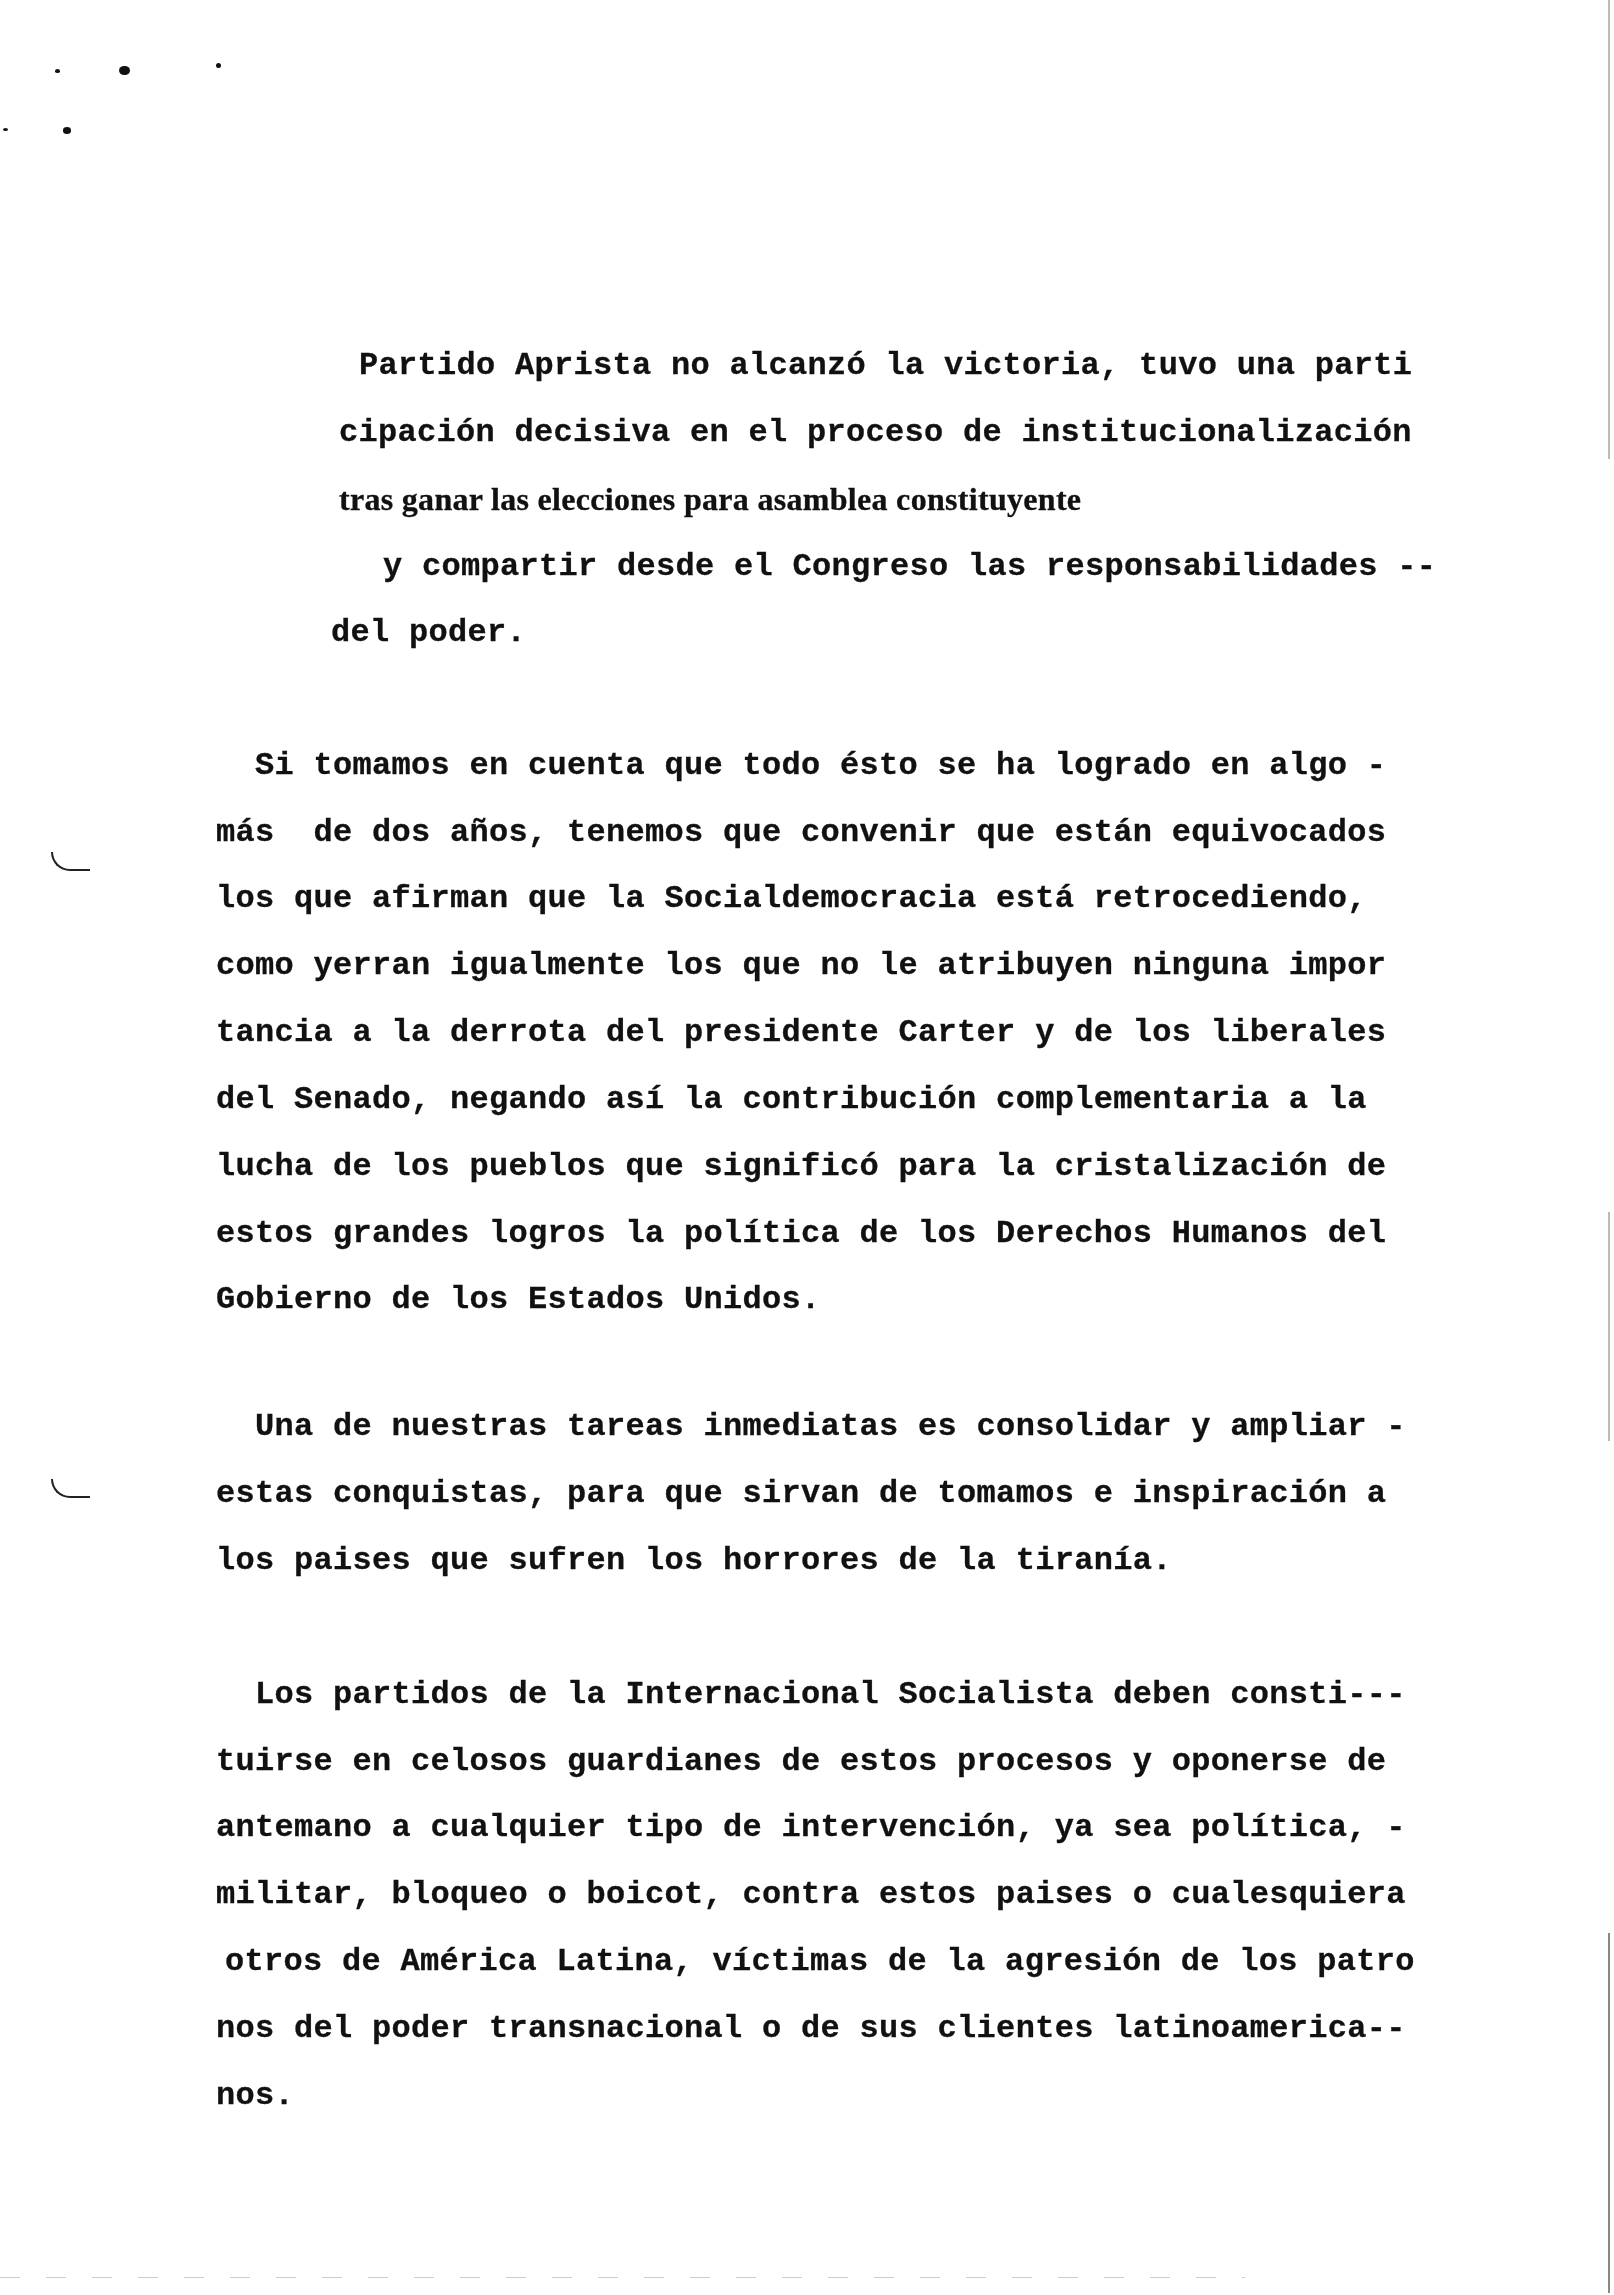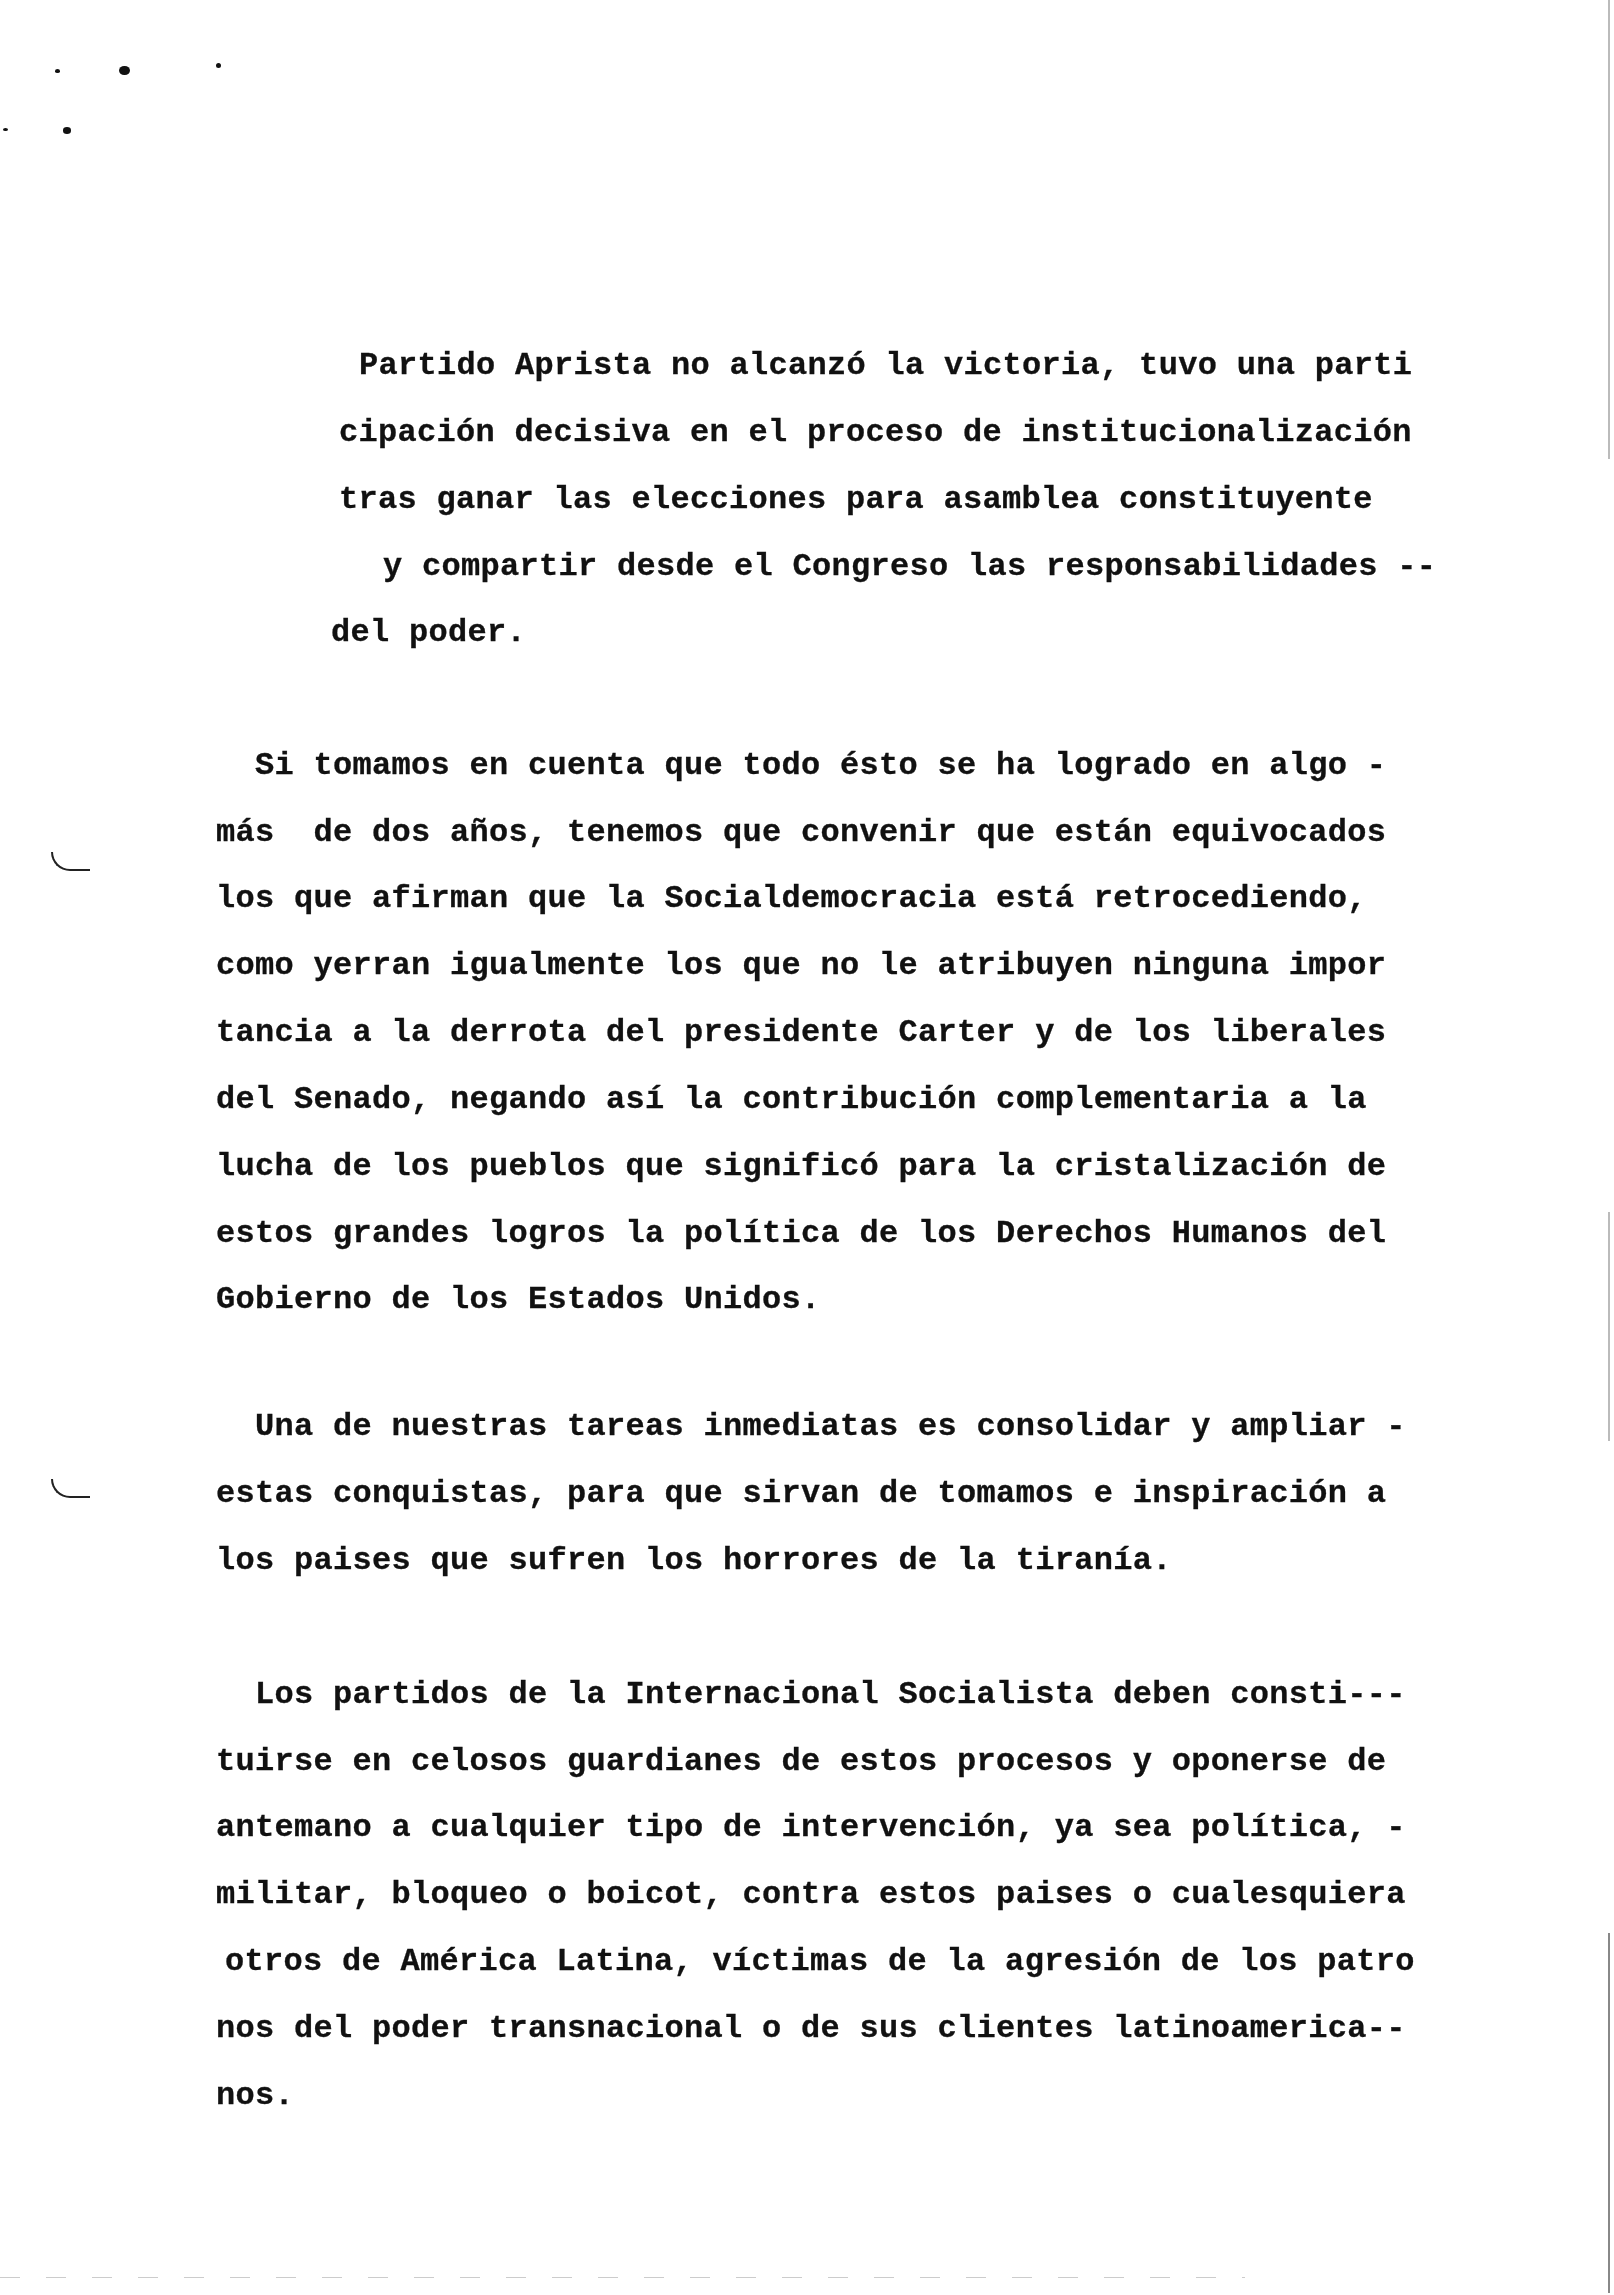--- a/index.html
+++ b/index.html
@@ -37,21 +37,21 @@
   <div class="bracket" style="left:51px;top:852px;"></div>
   <div class="bracket" style="left:51px;top:1479px;"></div>
   <div class="edge-strip" style="top:0;height:459px;"></div>
   <div class="edge-strip" style="top:1212px;height:229px;"></div>
   <div class="edge-strip" style="top:1933px;height:360px;background:#888;"></div>
   <div class="footer-noise"></div>
 
   <div>
     <div class="line" style="left:339px;top:347px;margin-left:20px;">Partido Aprista no alcanzó la victoria, tuvo una parti</div>
     <div class="line" style="left:339px;top:414px;">cipación decisiva en el proceso de institucionalización</div>
-    <div class="line" style="left:339px;top:481px;">tras ganar las elecciones para asamblea constituyente</div>
+    <div class="line" style="left:339px;top:481px;font-family:Liberation Serif, serif;">tras ganar las elecciones para asamblea constituyente</div>
     <div class="line" style="left:339px;top:548px;margin-left:44px;">y compartir desde el Congreso las responsabilidades --</div>
     <div class="line" style="left:331px;top:614px;">del poder.</div>
   </div>
 
   <div>
     <div class="line" style="left:216px;top:747px;">  Si tomamos en cuenta que todo ésto se ha logrado en algo -</div>
     <div class="line" style="left:216px;top:814px;">más  de dos años, tenemos que convenir que están equivocados</div>
     <div class="line" style="left:216px;top:880px;">los que afirman que la Socialdemocracia está retrocediendo,</div>
     <div class="line" style="left:216px;top:947px;">como yerran igualmente los que no le atribuyen ninguna impor</div>
     <div class="line" style="left:216px;top:1014px;">tancia a la derrota del presidente Carter y de los liberales</div>

